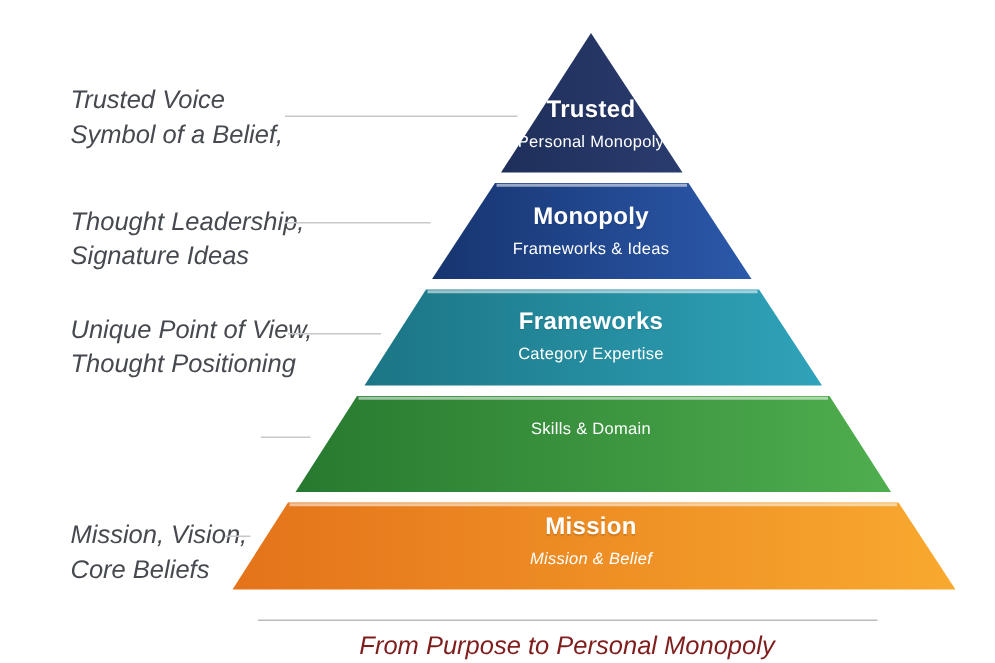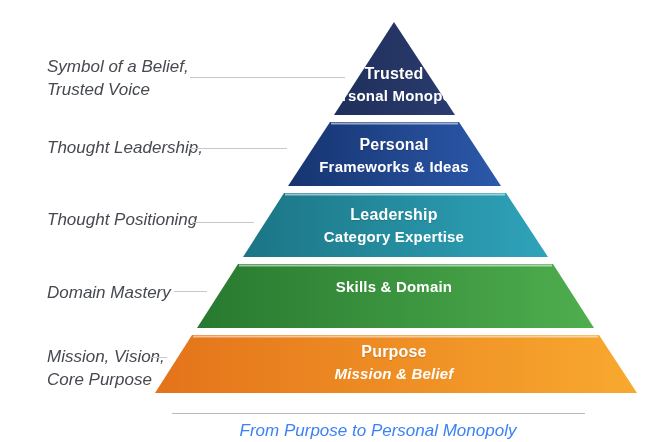--- a/index.html
+++ b/index.html
@@ -28,22 +28,22 @@
     pointer-events: none;
   }
   .tier-title {
     font-size: 16px;
     font-weight: bold;
     line-height: 19px;
     letter-spacing: 0.2px;
     text-shadow: 0 1px 1px rgba(0,0,0,0.15);
   }
   .tier-sub {
-    font-size: 15px;
-    font-weight: 700;
+    font-size: 11px;
+    font-weight: 400;
     line-height: 15px;
     margin-top: 5px;
     letter-spacing: 0.2px;
   }
   .tier-block.purpose .tier-sub { font-style: italic; }
   .annotation {
     position: absolute;
     left: 47px;
     font-style: italic;
     font-size: 17px;
@@ -65,21 +65,21 @@
     background: #b9bcbf;
   }
   .caption {
     position: absolute;
     top: 421px;
     left: 128px;
     width: 500px;
     text-align: center;
     font-style: italic;
     font-size: 17px;
-    color: #3b82f6;
+    color: #7f1d1d;
   }
 </style>
 </head>
 <body>
 
 <div class="canvas">
 
   <svg class="pyramid-svg" viewBox="0 0 663 442" xmlns="http://www.w3.org/2000/svg">
     <defs>
       <linearGradient id="grad-0" x1="0" y1="0" x2="1" y2="0">
@@ -114,51 +114,52 @@
     <line x1="285" y1="194.5" x2="505" y2="194.5" stroke="rgba(255,255,255,0.55)" stroke-width="2"></line>
     <line x1="239" y1="265.5" x2="552" y2="265.5" stroke="rgba(255,255,255,0.55)" stroke-width="2"></line>
     <line x1="193" y1="336.5" x2="598" y2="336.5" stroke="rgba(255,255,255,0.55)" stroke-width="2"></line>
   </svg>
 
   <div class="tier-block identity" style="top:64px">
     <div class="tier-title">Trusted</div>
     <div class="tier-sub">Personal Monopoly</div>
   </div>
   <div class="tier-block authority" style="top:135px">
-    <div class="tier-title">Personal</div>
+    <div class="tier-title">Monopoly</div>
     <div class="tier-sub">Frameworks &amp; Ideas</div>
   </div>
   <div class="tier-block positioning" style="top:205px">
-    <div class="tier-title">Leadership</div>
+    <div class="tier-title">Frameworks</div>
     <div class="tier-sub">Category Expertise</div>
   </div>
   <div class="tier-block expertise" style="top:274px">
     <div class="tier-sub">Skills &amp; Domain</div>
   </div>
   <div class="tier-block purpose" style="top:342px">
-    <div class="tier-title">Purpose</div>
+    <div class="tier-title">Mission</div>
     <div class="tier-sub">Mission &amp; Belief</div>
   </div>
 
   <div class="annotation" style="top:55px">
+    <div>Trusted Voice</div>
     <div>Symbol of a Belief,</div>
-    <div>Trusted Voice</div>
   </div>
   <div class="annotation" style="top:136px">
     <div>Thought Leadership,</div>
+    <div>Signature Ideas</div>
   </div>
   <div class="annotation" style="top:208px">
+    <div>Unique Point of View,</div>
     <div>Thought Positioning</div>
   </div>
   <div class="annotation" style="top:281px">
-    <div>Domain Mastery</div>
   </div>
   <div class="annotation" style="top:345px">
     <div>Mission, Vision,</div>
-    <div>Core Purpose</div>
+    <div>Core Beliefs</div>
   </div>
 
   <div class="connector" style="top:77px;  left:190px; width:155px"></div>
   <div class="connector" style="top:148px; left:190px; width:97px"></div>
   <div class="connector" style="top:222px; left:192px; width:62px"></div>
   <div class="connector" style="top:291px; left:174px; width:33px"></div>
   <div class="connector" style="top:357px; left:150px; width:17px"></div>
 
   <div class="bottom-rule"></div>
   <div class="caption">From Purpose to Personal Monopoly</div>

